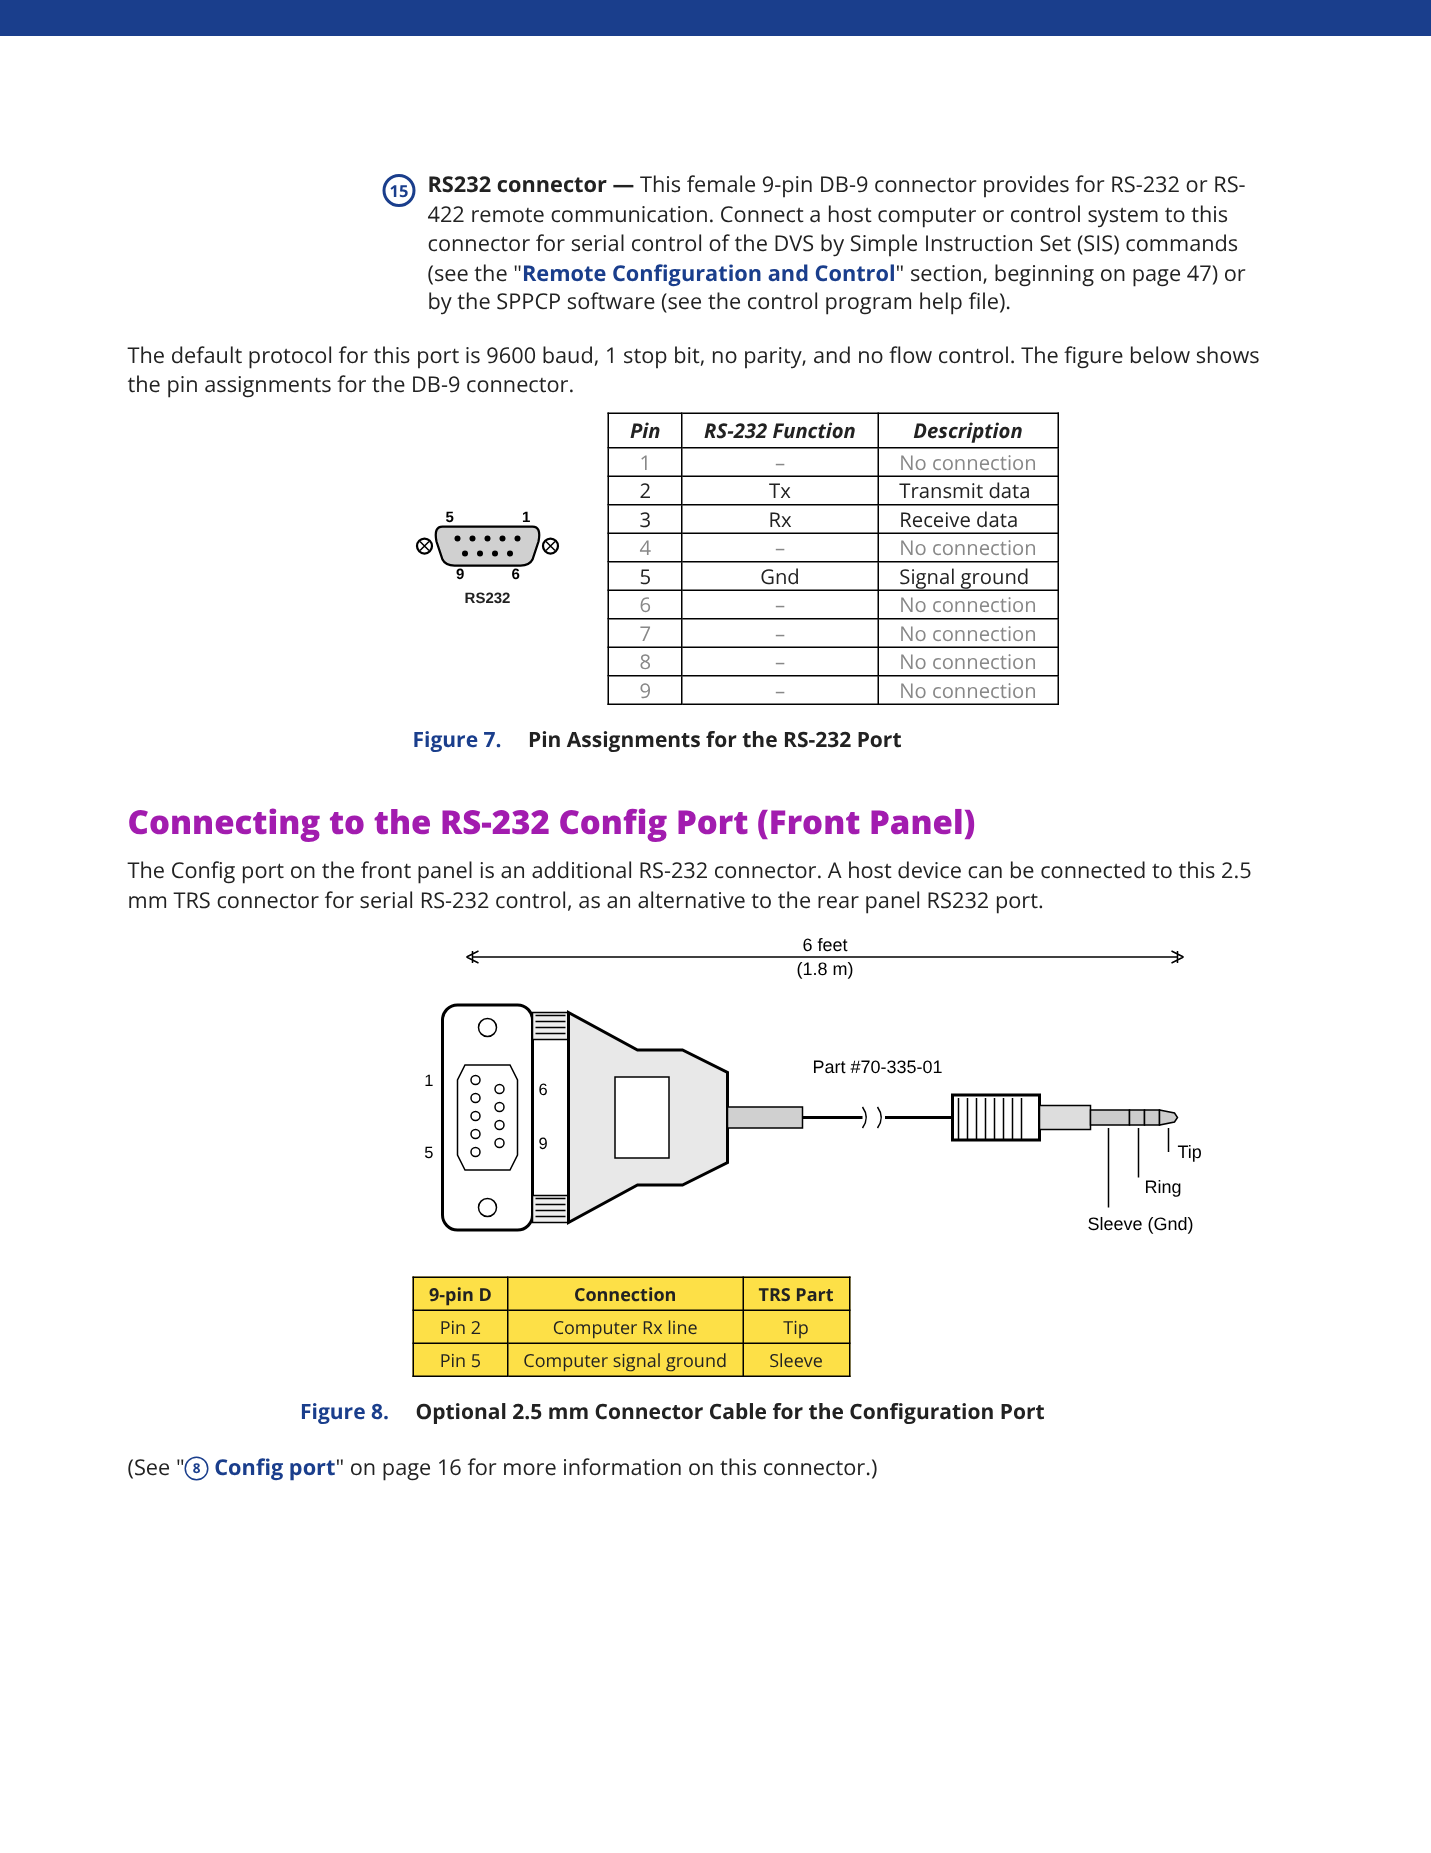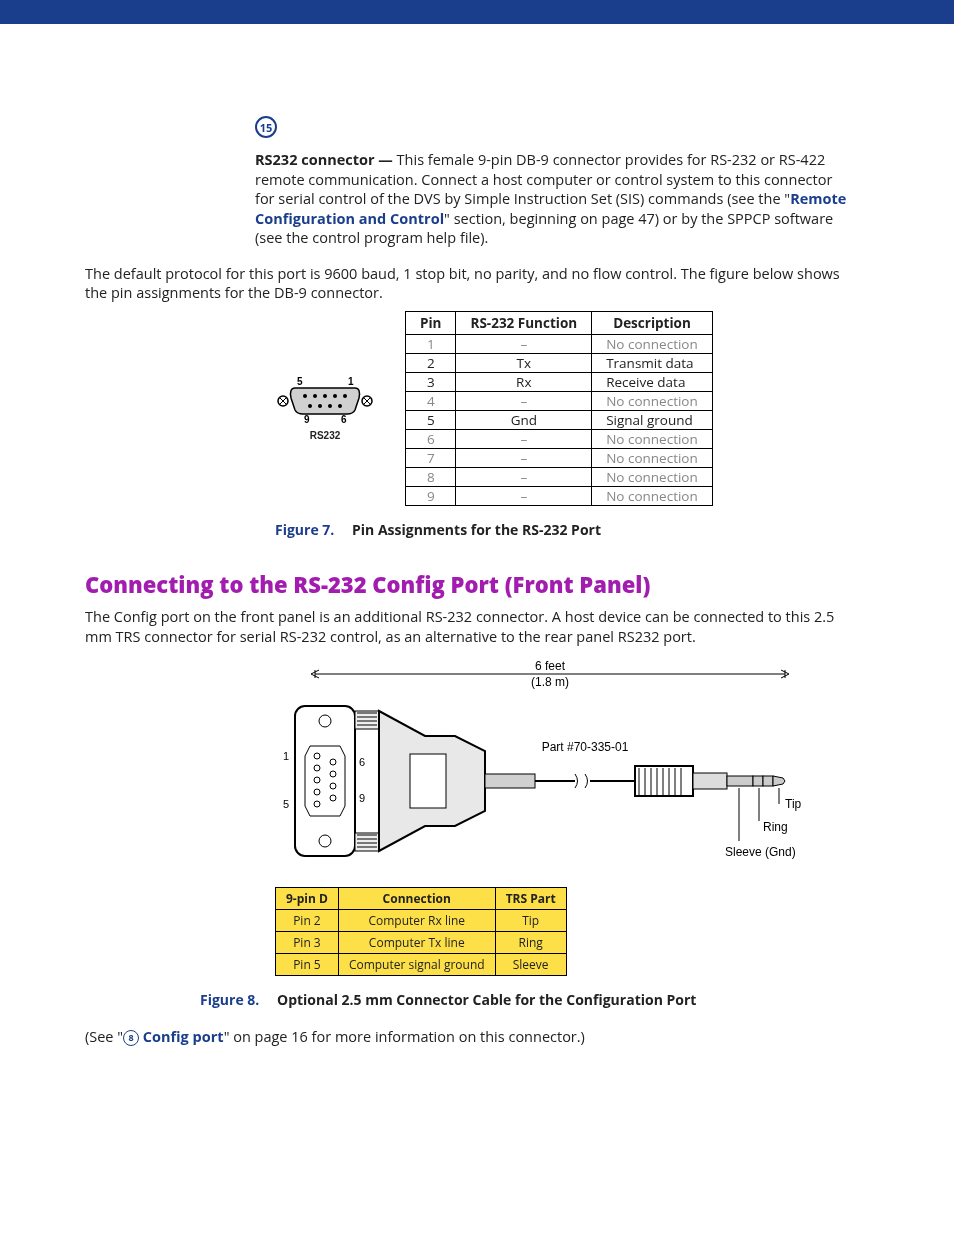--- a/index.html
+++ b/index.html
@@ -5,38 +5,38 @@
   body {
     font-family: "Segoe UI", "Open Sans", Arial, sans-serif;
     color: #222;
     margin: 0;
     background: #fff;
     width: 954px;
   }
   .topbar { height: 24px; background: #1a3e8c; margin-bottom: 90px;}
   .page { padding: 0 105px 0 85px; }
   .indent { margin-left: 190px; }
-  .item-head { margin-left: 170px; display: flex; flex-direction: column; }
+  .item-head { margin-left: 170px; display: flex; }
   .badge {
     display:inline-flex; width:18px; height:18px; border:2px solid #1a3e8c;
     border-radius:50%; color:#1a3e8c; font-size:11px; font-weight:bold;
     align-items:center; justify-content:center; margin-right:8px; flex:0 0 auto;
     margin-top:2px;
   }
   .badge-ref {
     display:inline-flex; width:14px; height:14px; border:1.5px solid #1a3e8c;
     border-radius:50%; color:#1a3e8c; font-size:9px; font-weight:bold;
     align-items:center; justify-content:center; vertical-align:middle;
   }
   .para { margin: 8px 0; font-size: 14.5px; line-height: 1.35; }
   .bold { font-weight: 700; }
   .link { color: #1a3e8c; font-weight: 700; }
   .heading { color:#a21caf; font-weight:800; font-size:22px; margin:30px 0 8px 0;}
   .table1 { border-collapse: collapse; font-size: 13.5px; border:1.5px solid #000;}
-  .table1 th { border:1px solid #000; padding:2px 14px; font-weight:700;}
+  .table1 th { border:1px solid #000; padding:2px 14px; font-weight:700;font-style:italic;}
   .table1 td { border:1px solid #000; padding:0px 14px; text-align:center;}
   .table1 .nc { color:#888; }
   .tableblock { margin-left:190px; display:flex; gap:30px; align-items:center; }
   .figcap { margin-left:190px; font-size:14px; margin-top:14px;}
   .figcap .fignum { color:#1a3e8c; font-weight:700; }
   .figcap .figtxt { font-weight:700; margin-left:14px;}
   .diagram-area { margin-left:170px; margin-top:10px; }
   .table2 { border-collapse: collapse; font-size:12px; margin-left:20px; margin-top:6px; background:#fde047;}
   .table2 th, .table2 td { border:1px solid #000; padding:2px 10px; text-align:center;}
   .table2 th { font-weight:700;}
@@ -46,21 +46,21 @@
 </head>
 <body>
 
 <div class="topbar"></div>
 
 <div class="page">
 
   <div class="item-head">
     <span class="badge">15</span>
     <div>
-      <div class="para" style="margin-top:12px">
+      <div class="para" style="margin-top:0">
         <span class="bold">RS232 connector — </span><span>This female 9-pin DB-9 connector provides for RS-232 or RS-422 remote communication. Connect a host computer or control system to this connector for serial control of the DVS by Simple Instruction Set (SIS) commands (see the "</span><span class="link">Remote Configuration and Control</span><span>" section, beginning on page 47) or by the SPPCP software (see the control program help file).</span>
       </div>
     </div>
   </div>
 
   <div class="indent para">The default protocol for this port is 9600 baud, 1 stop bit, no parity, and no flow control. The figure below shows the pin assignments for the DB-9 connector.</div>
 
   <div class="tableblock">
 
     <div class="db9" style="text-align:center">
@@ -220,25 +220,20 @@
         <th>TRS Part</th>
       </tr>
         </thead>
       <tbody id="connbody">
           <tr>
             <td>Pin 2</td>
             <td>Computer Rx line</td>
             <td>Tip</td>
           </tr>
           <tr>
-            <td>Pin 3</td>
-            <td>Computer Tx line</td>
-            <td>Ring</td>
-          </tr>
-          <tr>
             <td>Pin 5</td>
             <td>Computer signal ground</td>
             <td>Sleeve</td>
           </tr>
         </tbody>
     </table>
   </div>
 
   <div class="figcap" style="margin-left:115px">
     <span class="fignum">Figure 8.</span>

